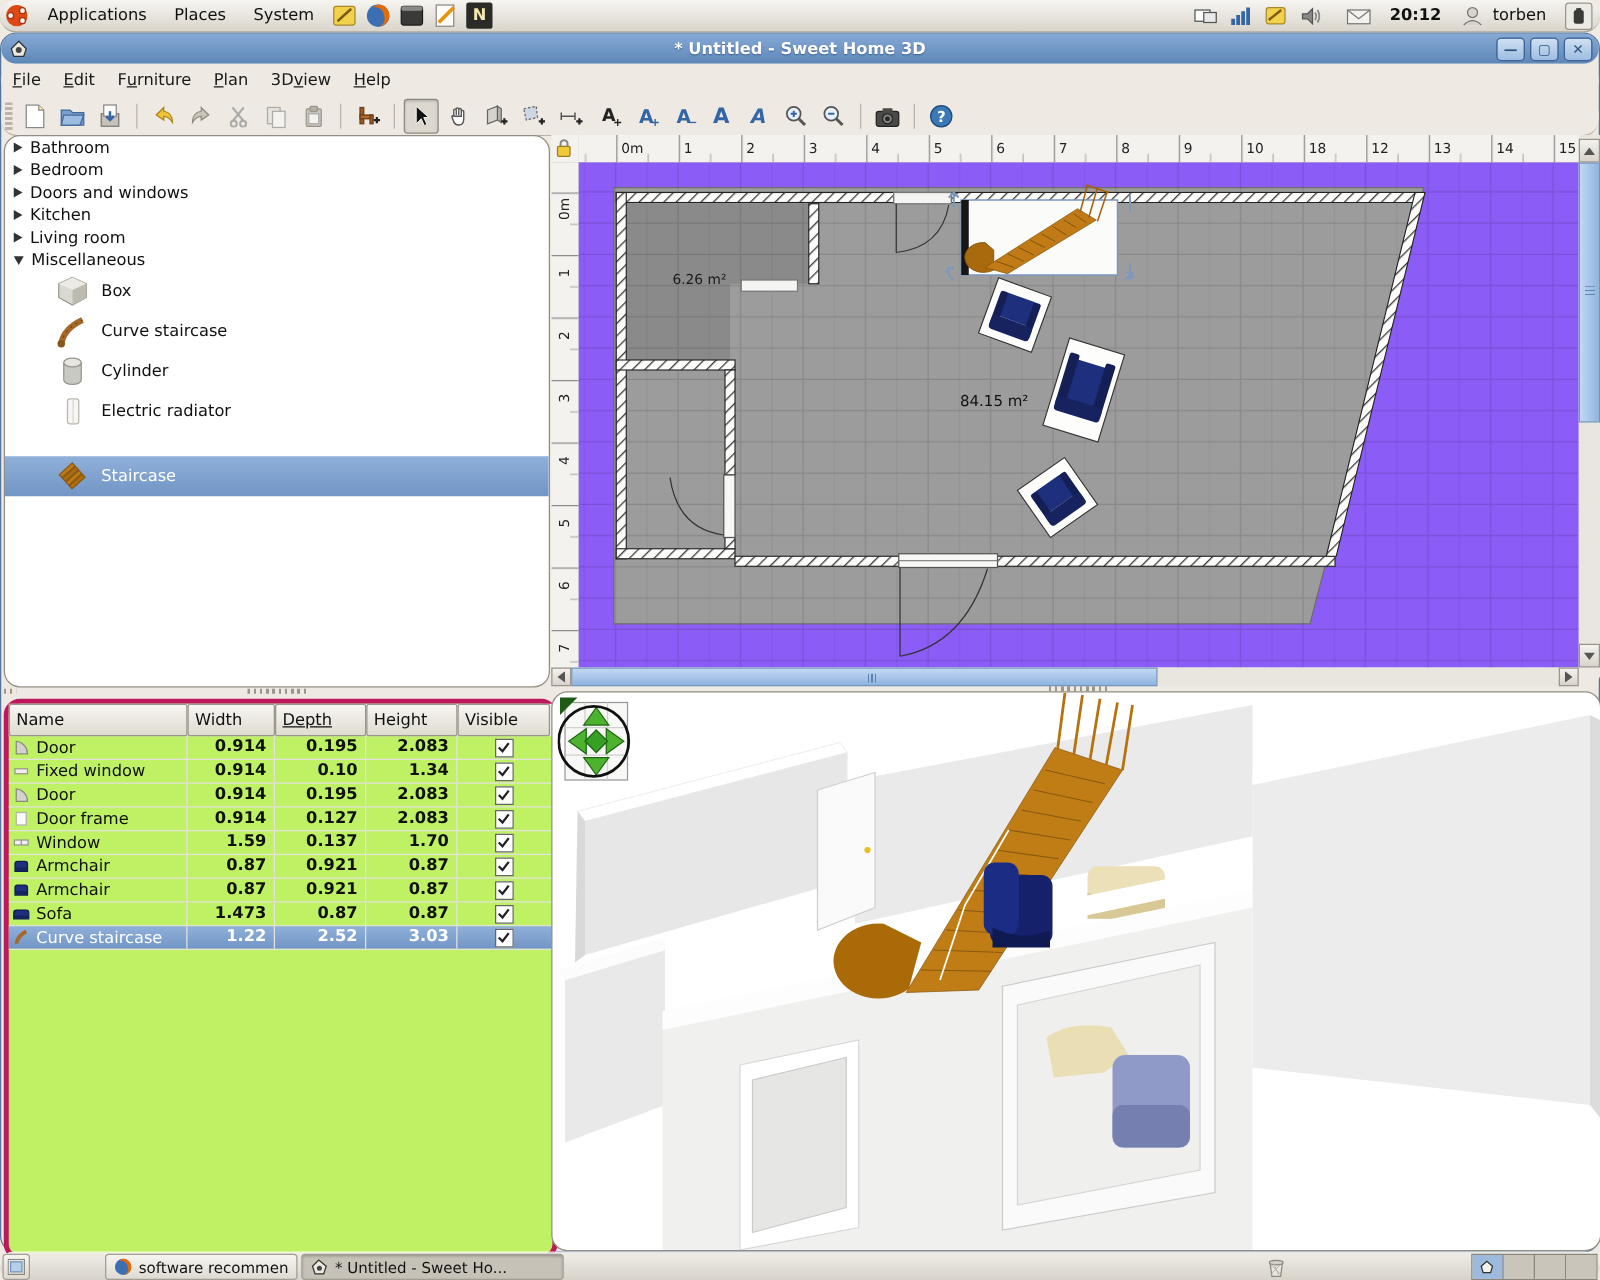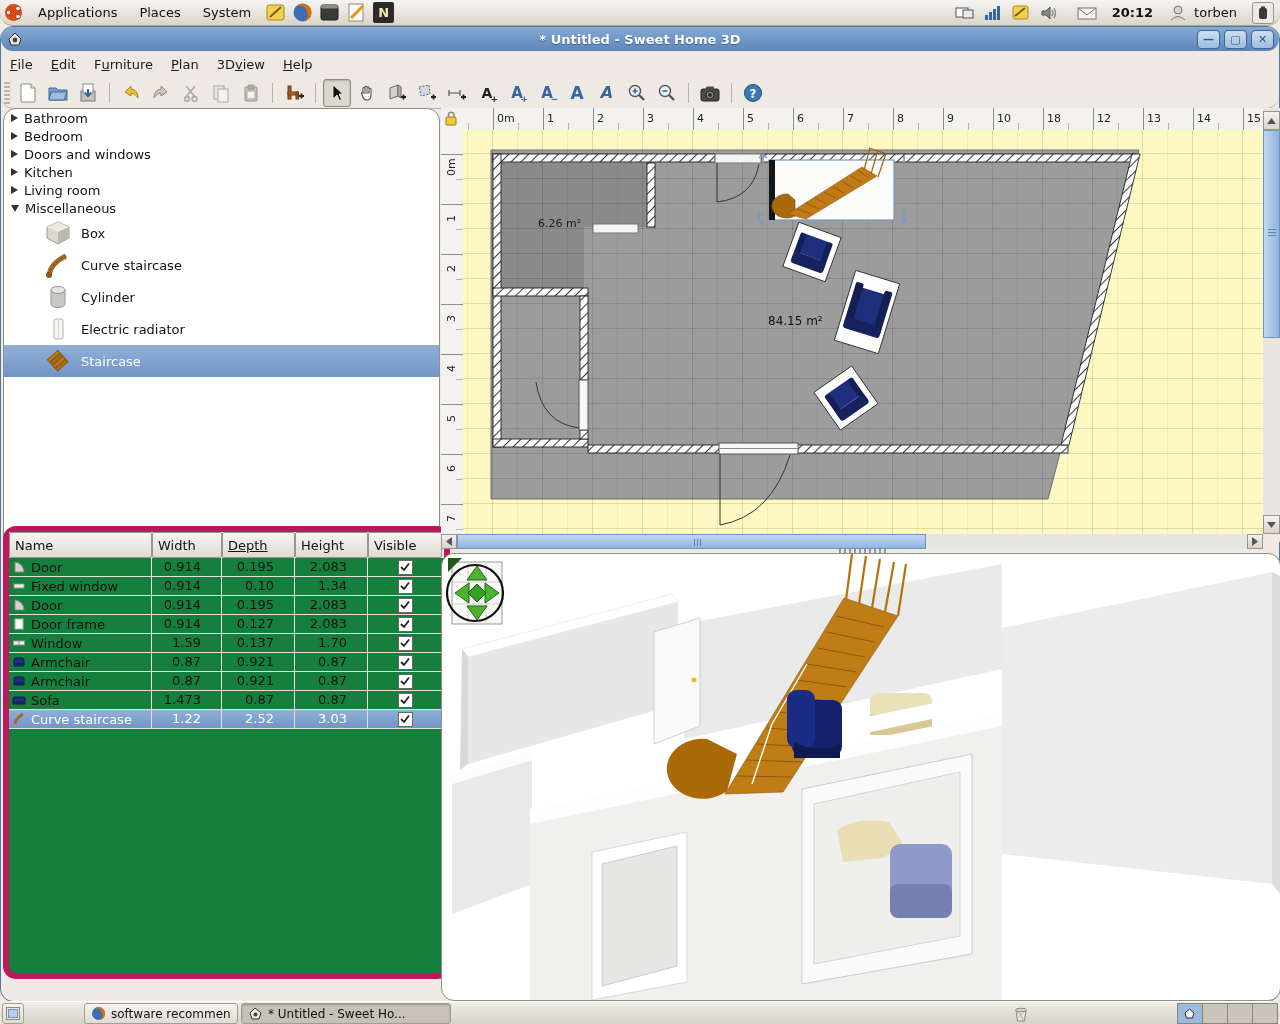--- a/index.html
+++ b/index.html
@@ -41,44 +41,44 @@
   
   #catalog{left:2px;top:81px;width:435px;height:440px;background:#fff;border:1px solid #928e84;
     overflow:hidden;font-size:13px;color:#111;}
   .cat-row{height:18px;display:flex;align-items:center;}
   .tri{width:0;height:0;margin:0 6px 0 7px;}
   .tri.closed{border-left:7px solid #333;border-top:4px solid transparent;border-bottom:4px solid transparent;}
   .tri.open{border-top:7px solid #333;border-left:4px solid transparent;border-right:4px solid transparent;}
   .item-row{height:32px;display:flex;align-items:center;position:relative;}
   .item-row .icn{width:28px;height:28px;margin-left:40px;margin-right:9px;}
   .item-row.sel{background:linear-gradient(#8fae d6,#7195c6);}
-  .item-row.sel{background:linear-gradient(#8fb0d8,#7195c6);color:#fff;}
+  .item-row.sel{background:linear-gradient(#8fb0d8,#7195c6);color:#fff;margin-top:20px;}
   
   .dots{background:repeating-linear-gradient(90deg,#9a968b 0 2px,transparent 2px 5px);height:4px;}
   
-  #ftable{left:2px;top:499px;width:435px;height:441px;background:#15803d;border:6px solid #be185d;
+  #ftable{left:2px;top:532px;width:435px;height:441px;background:#bef264;border:4px solid #be185d;
     font-size:13px;color:#111;}
   .th-row{display:flex;height:26px;background:#eeeae3;}
   .th{border:1px solid #9a968c;border-radius:2px;margin:0 0 1px 0;background:linear-gradient(#f8f6f2,#dfdbd2);
     display:flex;align-items:center;padding-left:5px;box-sizing:border-box;height:26px;}
   .tr{display:flex;height:18px;align-items:center;border-bottom:1px solid #e4e2dc;}
   .tr.sel{background:linear-gradient(#8fb0d8,#7195c6);color:#fff;}
   .td-name{width:143px;display:flex;align-items:center;box-sizing:border-box;border-right:1px solid #e4e2dc;height:18px;}
-  .td-num{box-sizing:border-box;text-align:right;padding-right:20px;border-right:1px solid #e4e2dc;height:18px;line-height:18px;}
+  .td-num{box-sizing:border-box;text-align:right;padding-right:6px;border-right:1px solid #e4e2dc;height:18px;line-height:18px;font-weight:bold;}
   .td-vis{width:74px;display:flex;justify-content:center;align-items:center;height:18px;}
   .mini{width:14px;height:14px;margin:0 5px 0 3px;flex:none;}
   .cb{width:13px;height:13px;background:#fff;border:1px solid #666;display:flex;align-items:center;justify-content:center;}
   
   #plan-wrap{left:440px;top:81px;width:840px;height:441px;background:#eeeae3;}
   #h-ruler{left:22px;top:0;width:800px;height:22px;background:#f3f2ee;border-bottom:1px solid #8d8d8d;position:absolute;overflow:hidden;}
   #v-ruler{left:0;top:22px;width:22px;height:404px;background:#f3f2ee;border-right:1px solid #8d8d8d;position:absolute;overflow:hidden;}
   #plan-corner{left:0;top:0;width:22px;height:22px;background:#f3f2ee;border-right:1px solid #bbb;border-bottom:1px solid #bbb;position:absolute;}
   .rlab{position:absolute;font-size:11px;color:#222;}
   .rlabv{transform:rotate(-90deg);transform-origin:left top;}
-  #plan-canvas{left:22px;top:22px;width:800px;height:404px;position:absolute;background:#fef9c3;}
+  #plan-canvas{left:22px;top:22px;width:800px;height:404px;position:absolute;background:#8b5cf6;}
   .sb{position:absolute;background:#e9e6df;}
   .sb-btn{position:absolute;width:16px;height:15px;background:linear-gradient(#f4f2ee,#d8d4cb);
      border:1px solid #9a968c;box-sizing:border-box;color:#444;font-size:9px;display:flex;align-items:center;justify-content:center;}
   .sb-thumb{position:absolute;background:linear-gradient(90deg,#c2d8f2,#8fb4e0);border:1px solid #6f94c2;box-sizing:border-box;}
   .sb-thumb.h{background:linear-gradient(#c2d8f2,#8fb4e0);}
   .sb-grip-v{position:absolute;left:4px;width:8px;height:8px;
      background:repeating-linear-gradient(180deg,#5f84b2 0 1px,transparent 1px 3px);}
   .sb-grip-h{position:absolute;top:4px;width:8px;height:7px;
      background:repeating-linear-gradient(90deg,#5f84b2 0 1px,transparent 1px 3px);}
   

